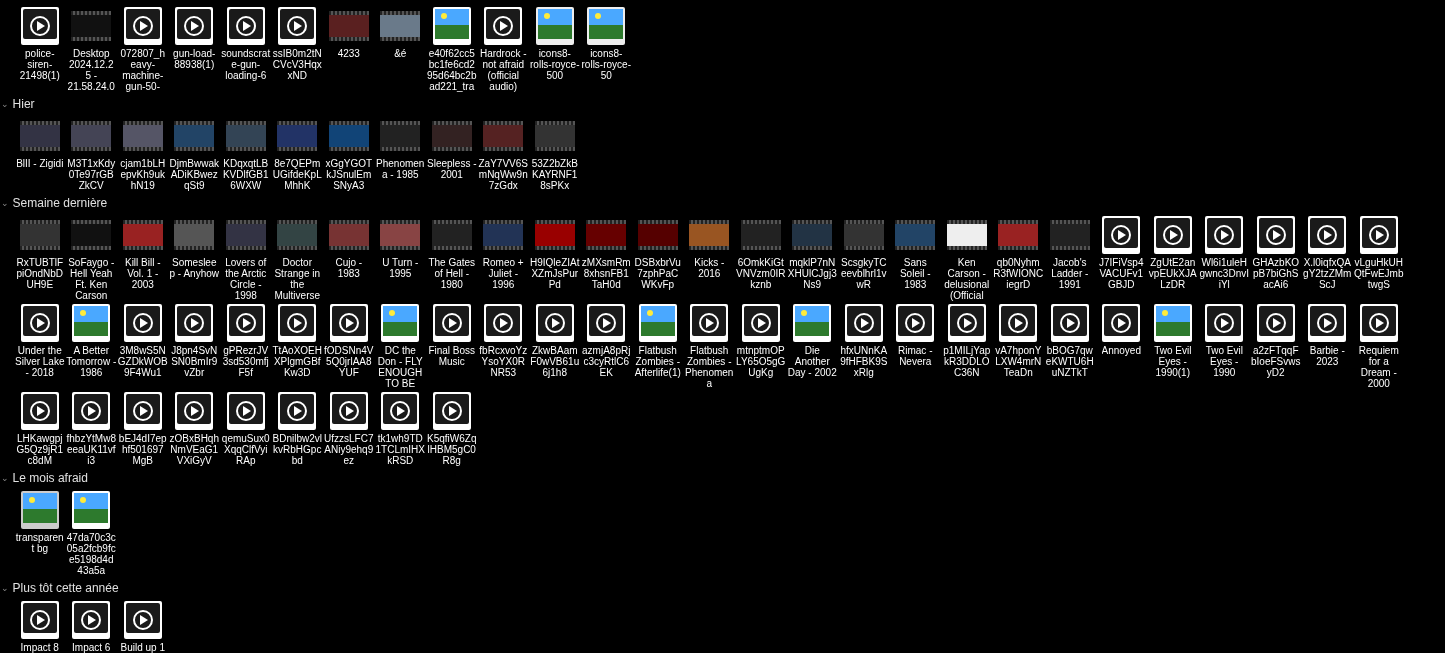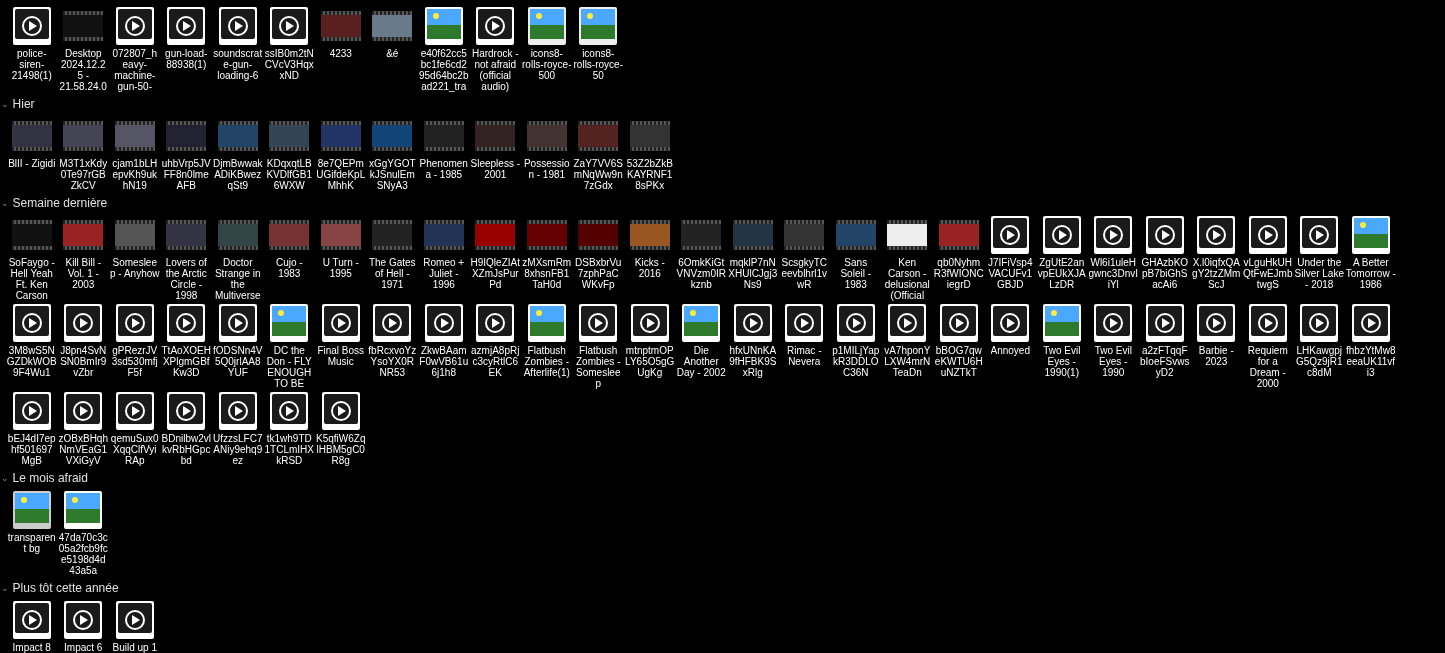--- a/index.html
+++ b/index.html
@@ -24,21 +24,21 @@
 }
 .chevron {
   font-size: 9px;
   color: #888;
   padding-left: 1px;
 }
 .file-grid {
   display: flex;
   flex-wrap: wrap;
   gap: 0;
-  padding: 0 6px;
+  padding: 0 14px;
 }
 .file-item {
   width: 51.5px;
   display: flex;
   flex-direction: column;
   align-items: center;
   text-align: center;
   cursor: default;
   padding: 1px 0;
 }
@@ -247,26 +247,20 @@
         <div class="file-label">M3T1xKdy0Te97rGBZkCV</div>
       </div>
       <div class="file-item">
         <div class="file-thumb">
           <div class="film-thumb" style="background: rgb(85, 85, 102);"></div>
         </div>
         <div class="file-label">cjam1bLHepvKh9ukhN19</div>
       </div>
       <div class="file-item">
         <div class="file-thumb">
-          <div class="film-thumb" style="background: rgb(34, 34, 51);"></div>
-        </div>
-        <div class="file-label">uhbVrp5JVFF8n0lmeAFB</div>
-      </div>
-      <div class="file-item">
-        <div class="file-thumb">
           <div class="film-thumb" style="background: rgb(34, 68, 102);"></div>
         </div>
         <div class="file-label">DjmBwwakADiKBwezqSt9</div>
       </div>
       <div class="file-item">
         <div class="file-thumb">
           <div class="film-thumb" style="background: rgb(51, 68, 85);"></div>
         </div>
         <div class="file-label">KDqxqtLBKVDlfGB16WXW</div>
       </div>
@@ -286,26 +280,20 @@
         <div class="file-thumb">
           <div class="film-thumb" style="background: rgb(34, 34, 34);"></div>
         </div>
         <div class="file-label">Phenomena - 1985</div>
       </div>
       <div class="file-item">
         <div class="file-thumb">
           <div class="film-thumb" style="background: rgb(51, 34, 34);"></div>
         </div>
         <div class="file-label">Sleepless - 2001</div>
-      </div>
-      <div class="file-item">
-        <div class="file-thumb">
-          <div class="film-thumb" style="background: rgb(68, 51, 51);"></div>
-        </div>
-        <div class="file-label">Possession - 1981</div>
       </div>
       <div class="file-item">
         <div class="file-thumb">
           <div class="film-thumb" style="background: rgb(85, 34, 34);"></div>
         </div>
         <div class="file-label">ZaY7VV6SmNqWw9n7zGdx</div>
       </div>
       <div class="file-item">
         <div class="file-thumb">
           <div class="film-thumb" style="background: rgb(51, 51, 51);"></div>
@@ -313,20 +301,26 @@
         <div class="file-label">53Z2bZkBKAYRNF18sPKx</div>
       </div>
     </div>
     <div class="group-header">
       <span class="chevron">⌄</span>
       <span>Semaine dernière</span>
     </div>
     <div class="file-grid">
       <div class="file-item">
         <div class="file-thumb">
+          <div class="film-thumb" style="background: rgb(51, 51, 51);"></div>
+        </div>
+        <div class="file-label">RxTUBTlFpiOndNbDUH9E</div>
+      </div>
+      <div class="file-item">
+        <div class="file-thumb">
           <div class="film-thumb" style="background: rgb(17, 17, 17);"></div>
         </div>
         <div class="file-label">SoFaygo - Hell Yeah Ft. Ken Carson [Official Vi…</div>
       </div>
       <div class="file-item">
         <div class="file-thumb">
           <div class="film-thumb" style="background: rgb(153, 34, 34);"></div>
         </div>
         <div class="file-label">Kill Bill - Vol. 1 - 2003</div>
       </div>
@@ -357,21 +351,21 @@
       <div class="file-item">
         <div class="file-thumb">
           <div class="film-thumb" style="background: rgb(136, 68, 68);"></div>
         </div>
         <div class="file-label">U Turn - 1995</div>
       </div>
       <div class="file-item">
         <div class="file-thumb">
           <div class="film-thumb" style="background: rgb(34, 34, 34);"></div>
         </div>
-        <div class="file-label">The Gates of Hell - 1971</div>
+        <div class="file-label">The Gates of Hell - 1980</div>
       </div>
       <div class="file-item">
         <div class="file-thumb">
           <div class="film-thumb" style="background: rgb(34, 51, 85);"></div>
         </div>
         <div class="file-label">Romeo + Juliet - 1996</div>
       </div>
       <div class="file-item">
         <div class="file-thumb">
           <div class="film-thumb" style="background: rgb(153, 0, 0);"></div>
@@ -427,20 +421,26 @@
         <div class="file-label">Ken Carson - delusional (Official Music Vid…</div>
       </div>
       <div class="file-item">
         <div class="file-thumb">
           <div class="film-thumb" style="background: rgb(153, 34, 34);"></div>
         </div>
         <div class="file-label">qb0NyhmR3fWIONCiegrD</div>
       </div>
       <div class="file-item">
         <div class="file-thumb">
+          <div class="film-thumb" style="background: rgb(34, 34, 34);"></div>
+        </div>
+        <div class="file-label">Jacob's Ladder - 1991</div>
+      </div>
+      <div class="file-item">
+        <div class="file-thumb">
           <div class="video-icon">
             <div class="ring"></div>
           </div>
         </div>
         <div class="file-label">J7IFiVsp4VACUFv1GBJD</div>
       </div>
       <div class="file-item">
         <div class="file-thumb">
           <div class="video-icon">
             <div class="ring"></div>
@@ -577,21 +577,21 @@
           <div class="image-icon"></div>
         </div>
         <div class="file-label">Flatbush Zombies - Afterlife(1)</div>
       </div>
       <div class="file-item">
         <div class="file-thumb">
           <div class="video-icon">
             <div class="ring"></div>
           </div>
         </div>
-        <div class="file-label">Flatbush Zombies - Somesleep</div>
+        <div class="file-label">Flatbush Zombies - Phenomena</div>
       </div>
       <div class="file-item">
         <div class="file-thumb">
           <div class="video-icon">
             <div class="ring"></div>
           </div>
         </div>
         <div class="file-label">mtnptmOPLY65O5gGUgKg</div>
       </div>
       <div class="file-item">

